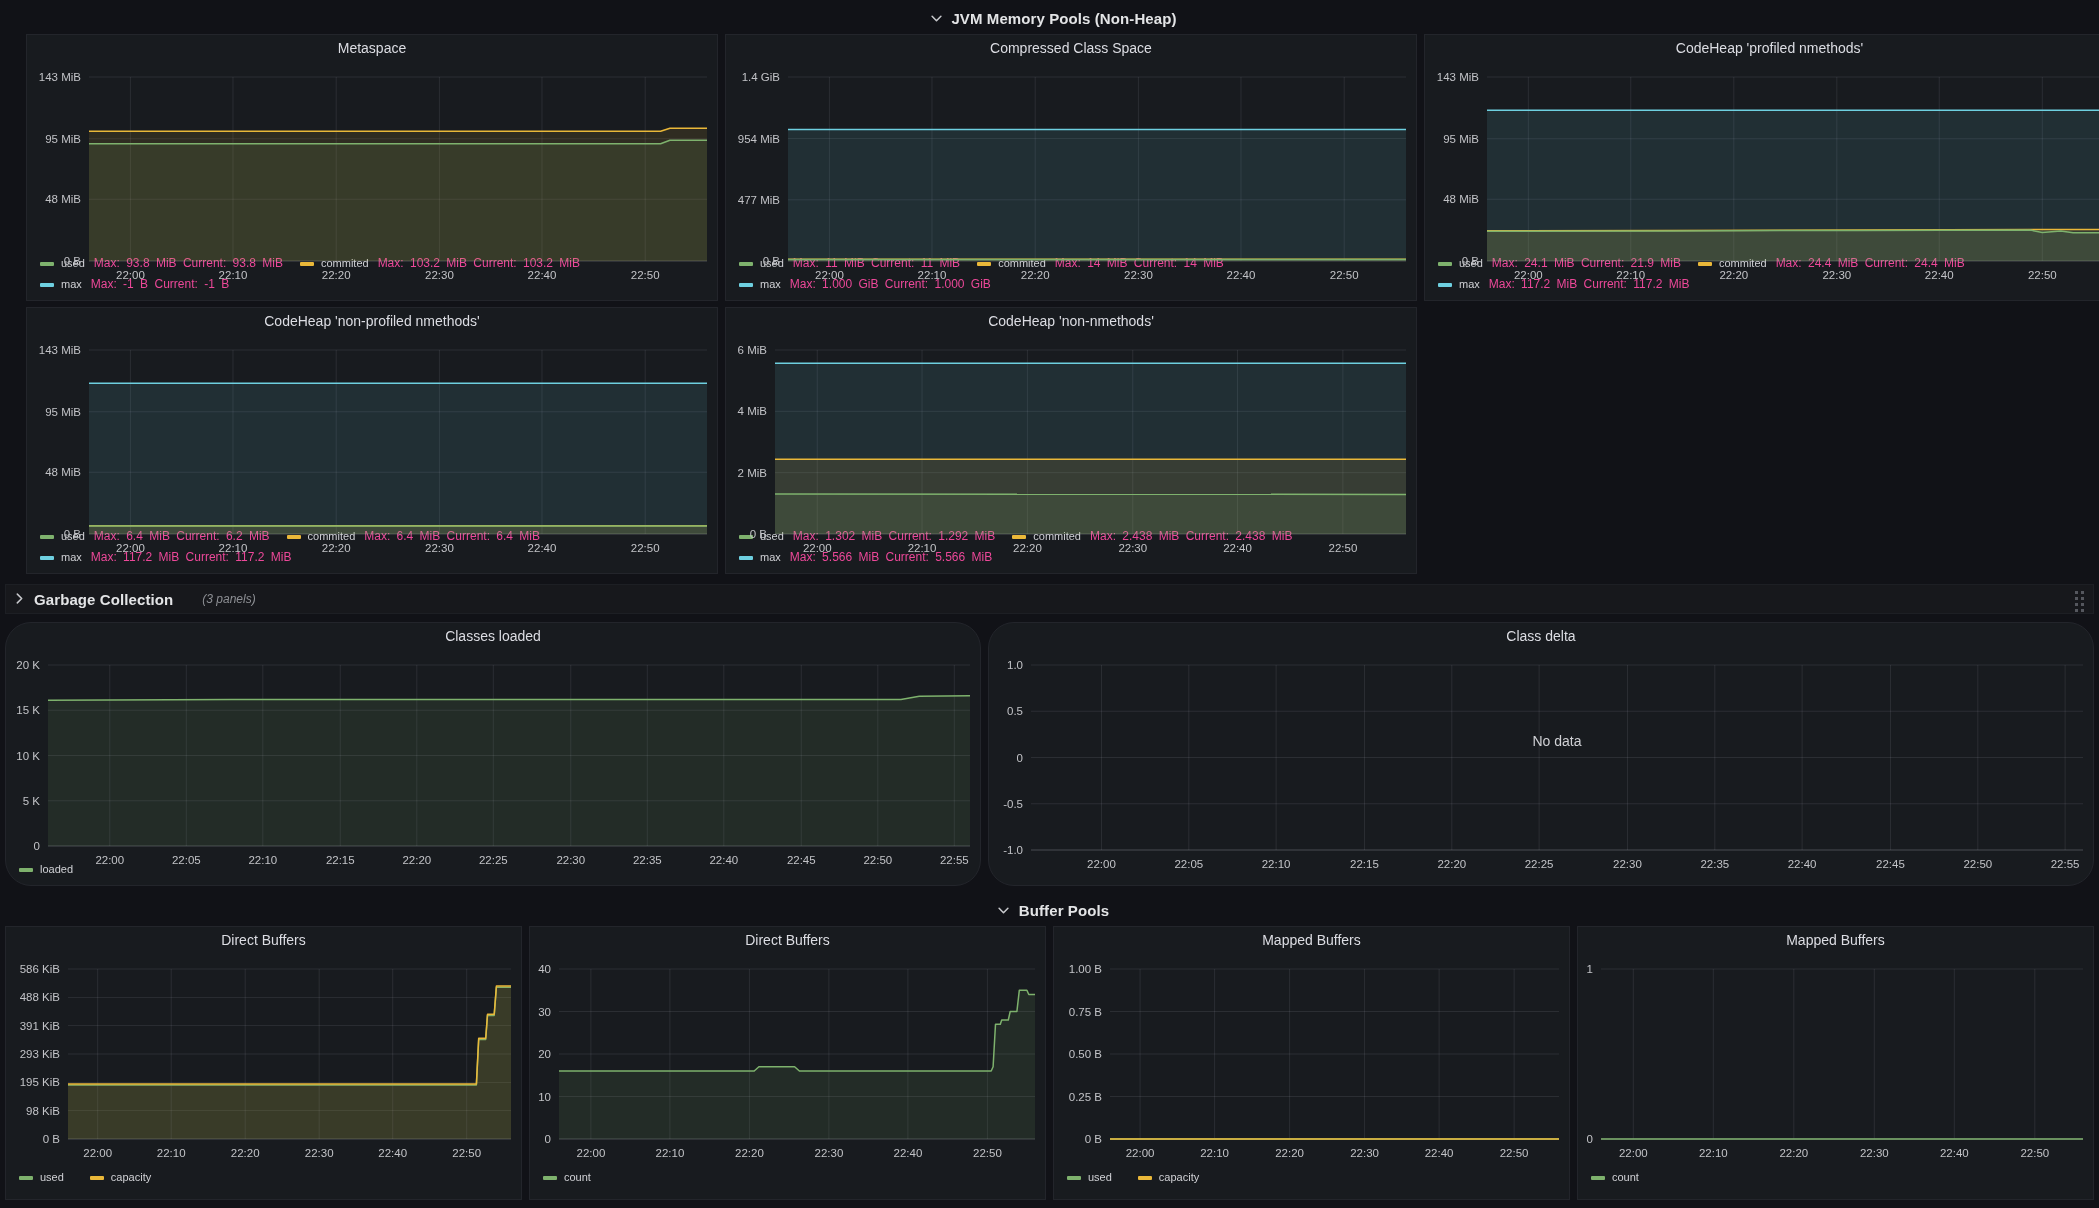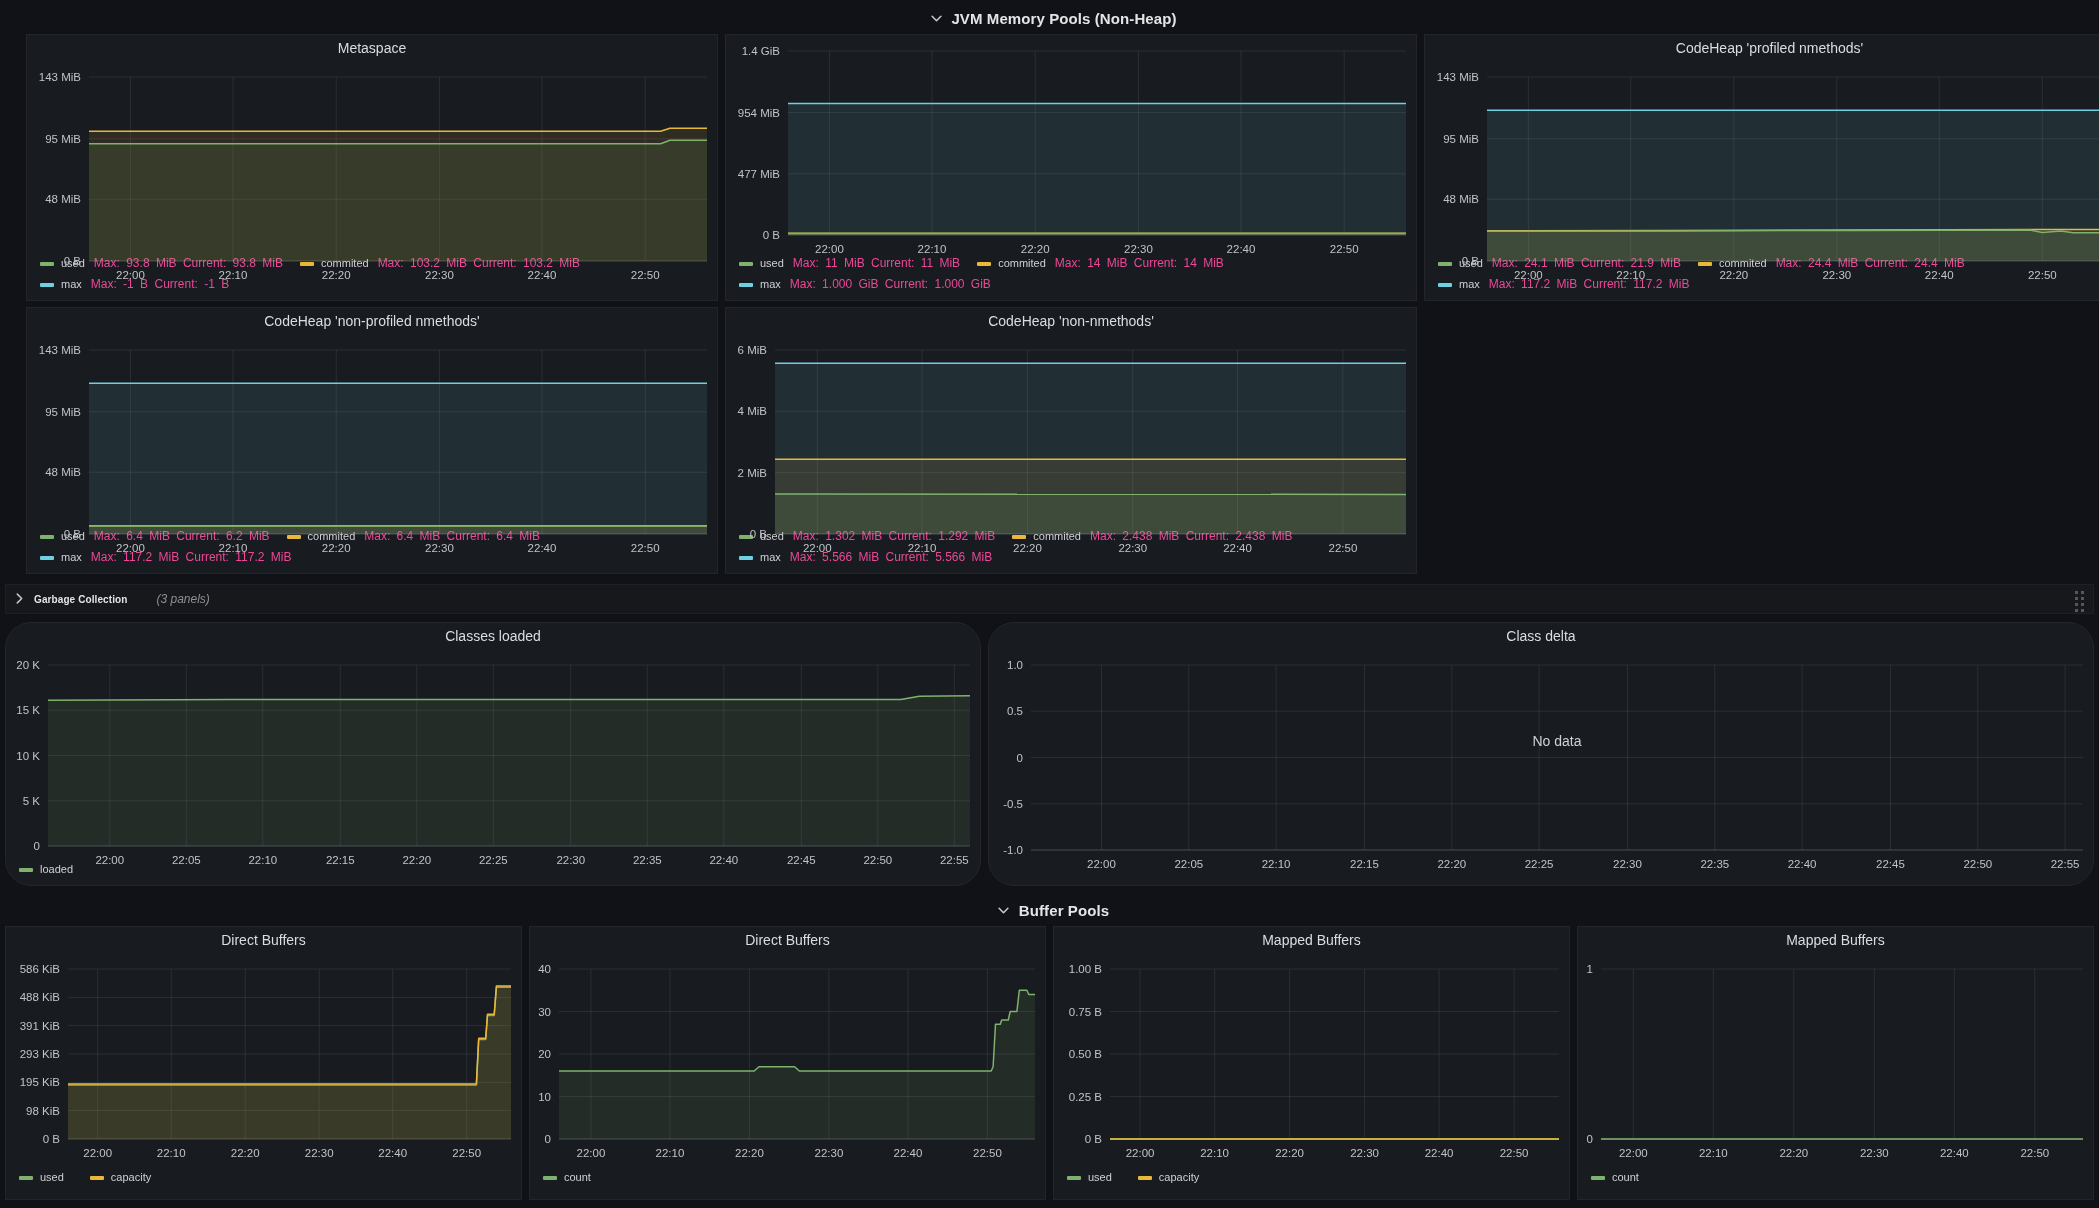--- a/index.html
+++ b/index.html
@@ -10,21 +10,21 @@
   .sec-header { display:flex; align-items:center; gap:9px; height:28px; padding-left:8px;
     margin-bottom:2px; cursor:pointer;justify-content:center; }
   .sec-header .chev { display:flex; width:12px; justify-content:center; }
   .sec-header .chev svg { transition:none; }
   .chev.open svg { transform:rotate(90deg); }
   .sec-title { color:#e3e4e6; font-size:15px; font-weight:600; letter-spacing:.1px; }
   .panel-count { color:#8d8f94; font-size:12px; font-style:italic; margin-left:20px; }
 
   .row-collapsed { position:relative; height:30px; background:#17181c; border:1px solid #1d1f24;
     margin:6px 0 8px 0; display:flex; align-items:center; gap:9px; padding-left:8px; cursor:pointer; }
-  .row-collapsed .sec-title { font-size:10px; }
+  .row-collapsed .sec-title { font-size:15px; }
   .drag-handle { position:absolute; right:9px; top:6px; display:grid;
     grid-template-columns:repeat(2,3px); grid-auto-rows:3px; gap:3px; }
   .drag-handle i { background:#55575e; width:3px; height:3px; display:block; }
 
   .grid { display:grid; column-gap:7px; row-gap:6px; }
   .cols3 { grid-template-columns:repeat(3,1fr);padding-left:21px; }
   .cols2 { grid-template-columns:976px 1fr; }
   .cols4 { grid-template-columns:repeat(4,1fr); }
 
   .panel { background:#181b1f; border:1px solid #23252b; display:flex; flex-direction:column; }
@@ -98,20 +98,21 @@
             <span class="lval">Max: 103.2 MiB  Current: 103.2 MiB</span>
           </span>
           <span class="legend-item">
             <span class="dash" style="background: rgb(110, 208, 224);"></span>
             <span class="lname">max</span>
             <span class="lval">Max: -1 B  Current: -1 B</span>
           </span>
         </div>
       </div>
       <div class="panel">
+        <div class="panel-title">Compressed Class Space</div>
         <div class="chart">
           <svg width="690" height="226" style="display:block">
             <line x1="62" y1="200" x2="680" y2="200" stroke="rgba(204,204,220,0.28)" stroke-width="1"></line>
             <text x="54" y="204" text-anchor="end" font-size="11.5" fill="#c2c3c7">0 B</text>
             <line x1="62" y1="138.79497907949792" x2="680" y2="138.79497907949792" stroke="rgba(204,204,220,0.11)" stroke-width="1"></line>
             <text x="54" y="142.79497907949792" text-anchor="end" font-size="11.5" fill="#c2c3c7">477 MiB</text>
             <line x1="62" y1="77.58995815899581" x2="680" y2="77.58995815899581" stroke="rgba(204,204,220,0.11)" stroke-width="1"></line>
             <text x="54" y="81.58995815899581" text-anchor="end" font-size="11.5" fill="#c2c3c7">954 MiB</text>
             <line x1="62" y1="16" x2="680" y2="16" stroke="rgba(204,204,220,0.11)" stroke-width="1"></line>
             <text x="54" y="20" text-anchor="end" font-size="11.5" fill="#c2c3c7">1.4 GiB</text>

